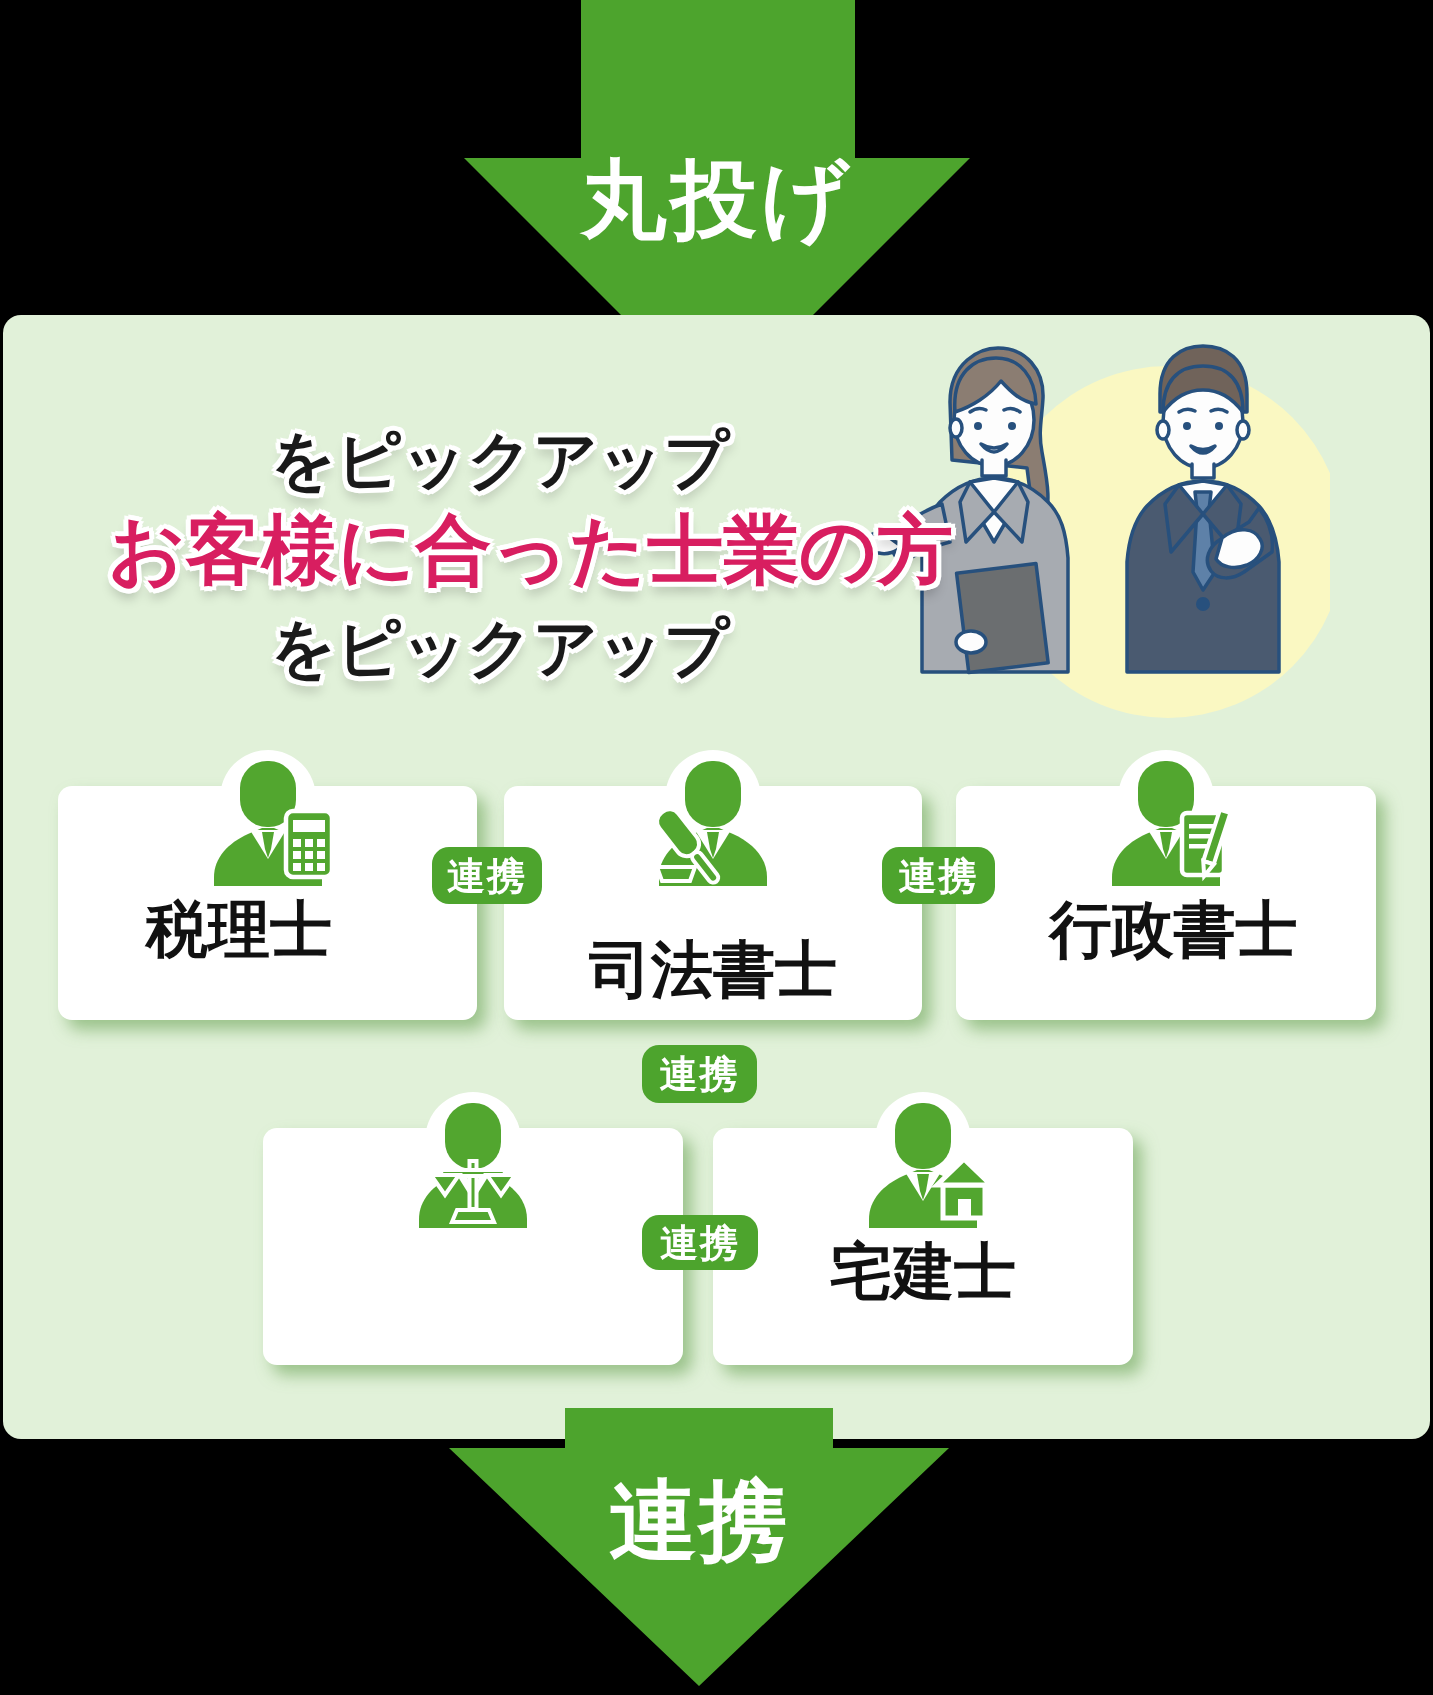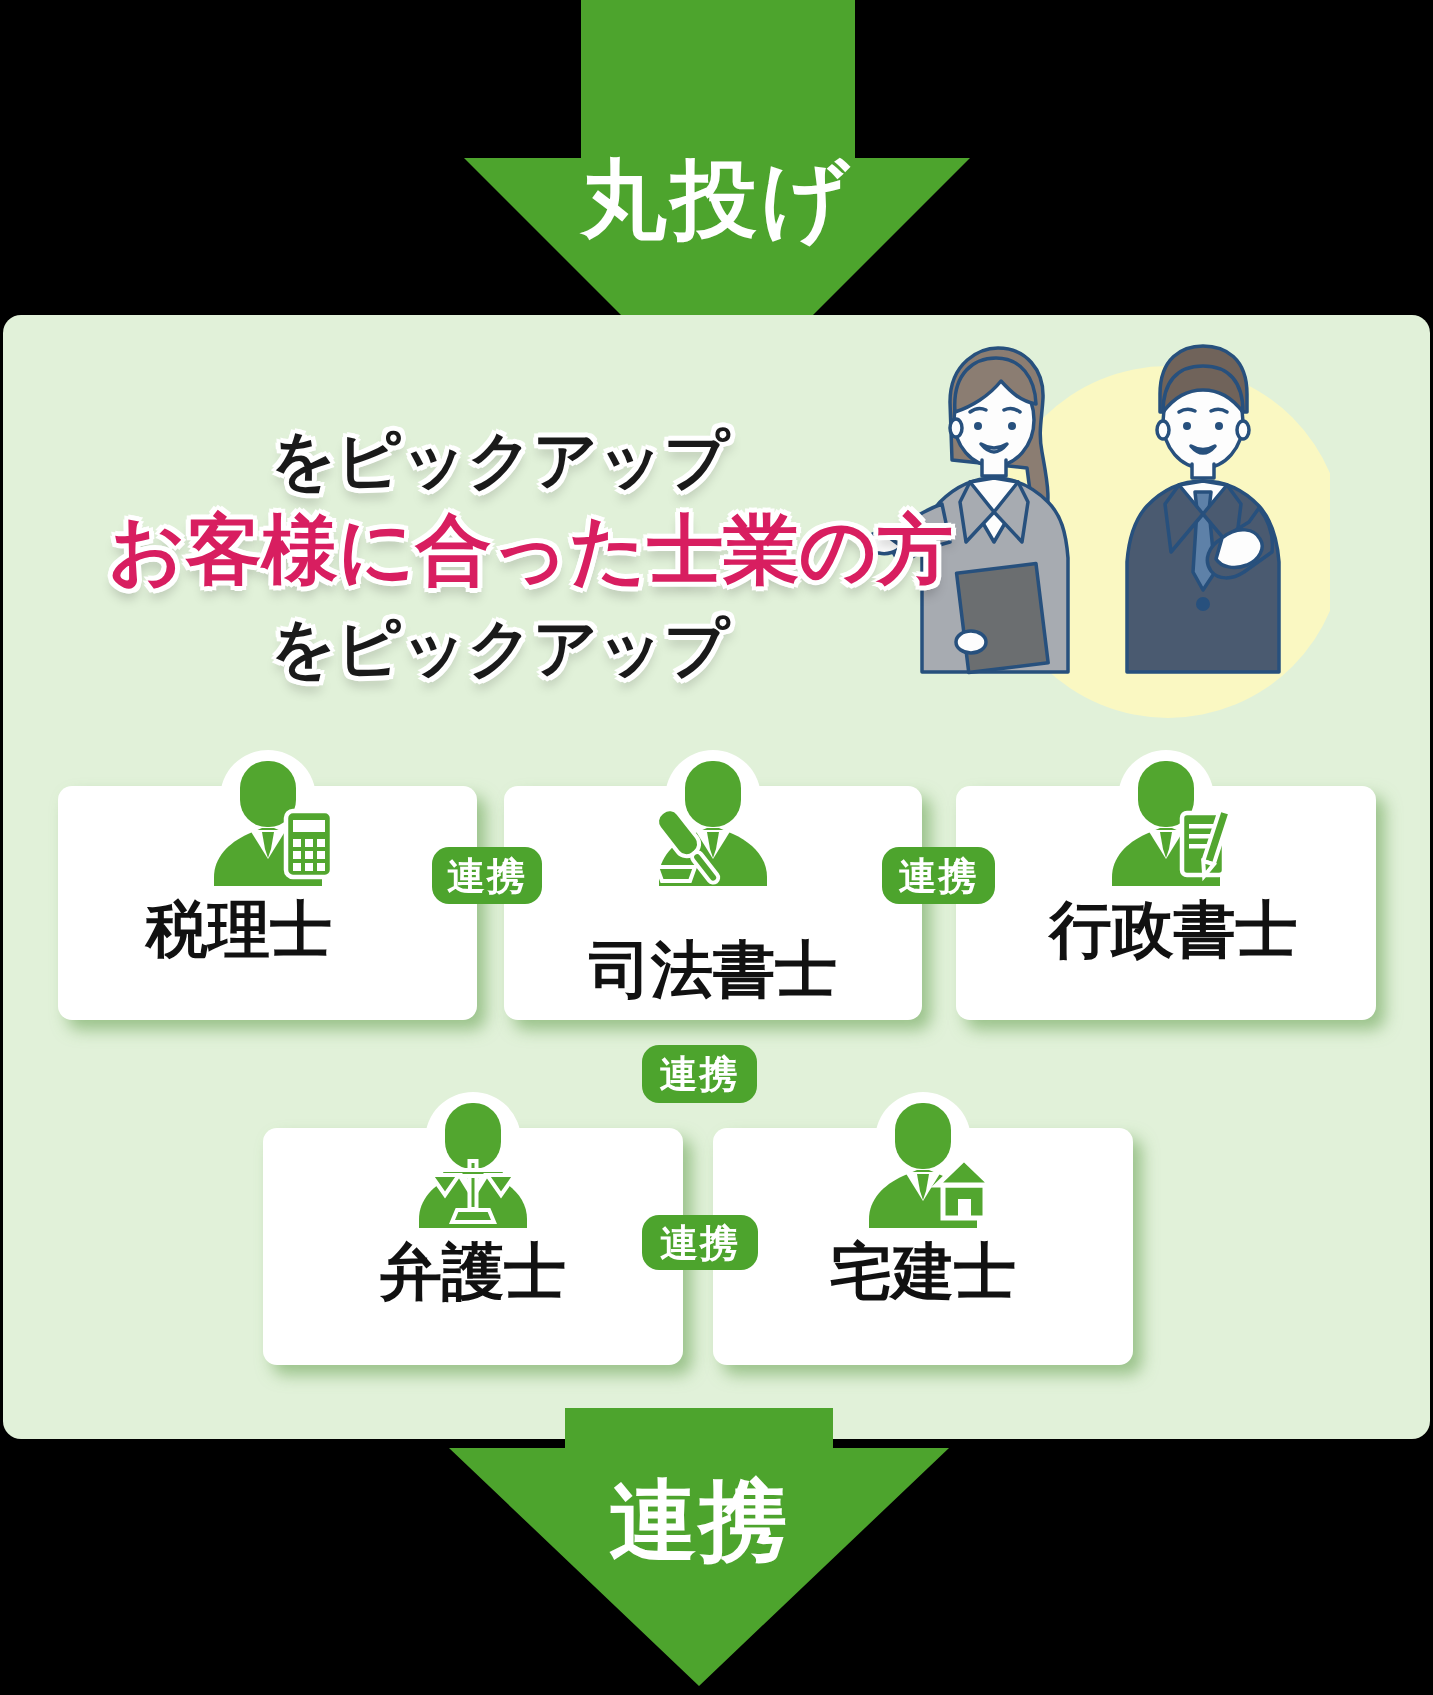--- a/index.html
+++ b/index.html
@@ -199,21 +199,20 @@
     <g stroke="#ffffff" stroke-width="5">
       <rect x="90" y="82" width="42" height="33" fill="#52A62F"></rect>
       <polygon points="84,82 111,56 138,82" fill="#52A62F"></polygon>
     </g>
     <rect x="105" y="96" width="13" height="19" fill="#ffffff"></rect>
   </svg>
 
   <div class="card-label" style="left:58px;top:899px;width:362px;">税理士</div>
   <div class="card-label" style="left:504px;top:899px;width:418px;margin-top:40px;">司法書士</div>
   <div class="card-label" style="left:956px;top:899px;width:435px;text-align:center;">行政書士</div>
-  <div class="card-label" style="left:263px;top:1241px;width:420px;">弁護士</div>
   <div class="card-label" style="left:713px;top:1241px;width:420px;">宅建士</div>
 
   <div class="abs badge" style="left:432px;top:847px;width:110px;height:57px;">
     <span>連携</span>
   </div>
   <div class="abs badge" style="left:882px;top:847px;width:113px;height:57px;">
     <span>連携</span>
   </div>
   <div class="abs badge" style="left:642px;top:1045px;width:115px;height:58px;">
     <span>連携</span>

